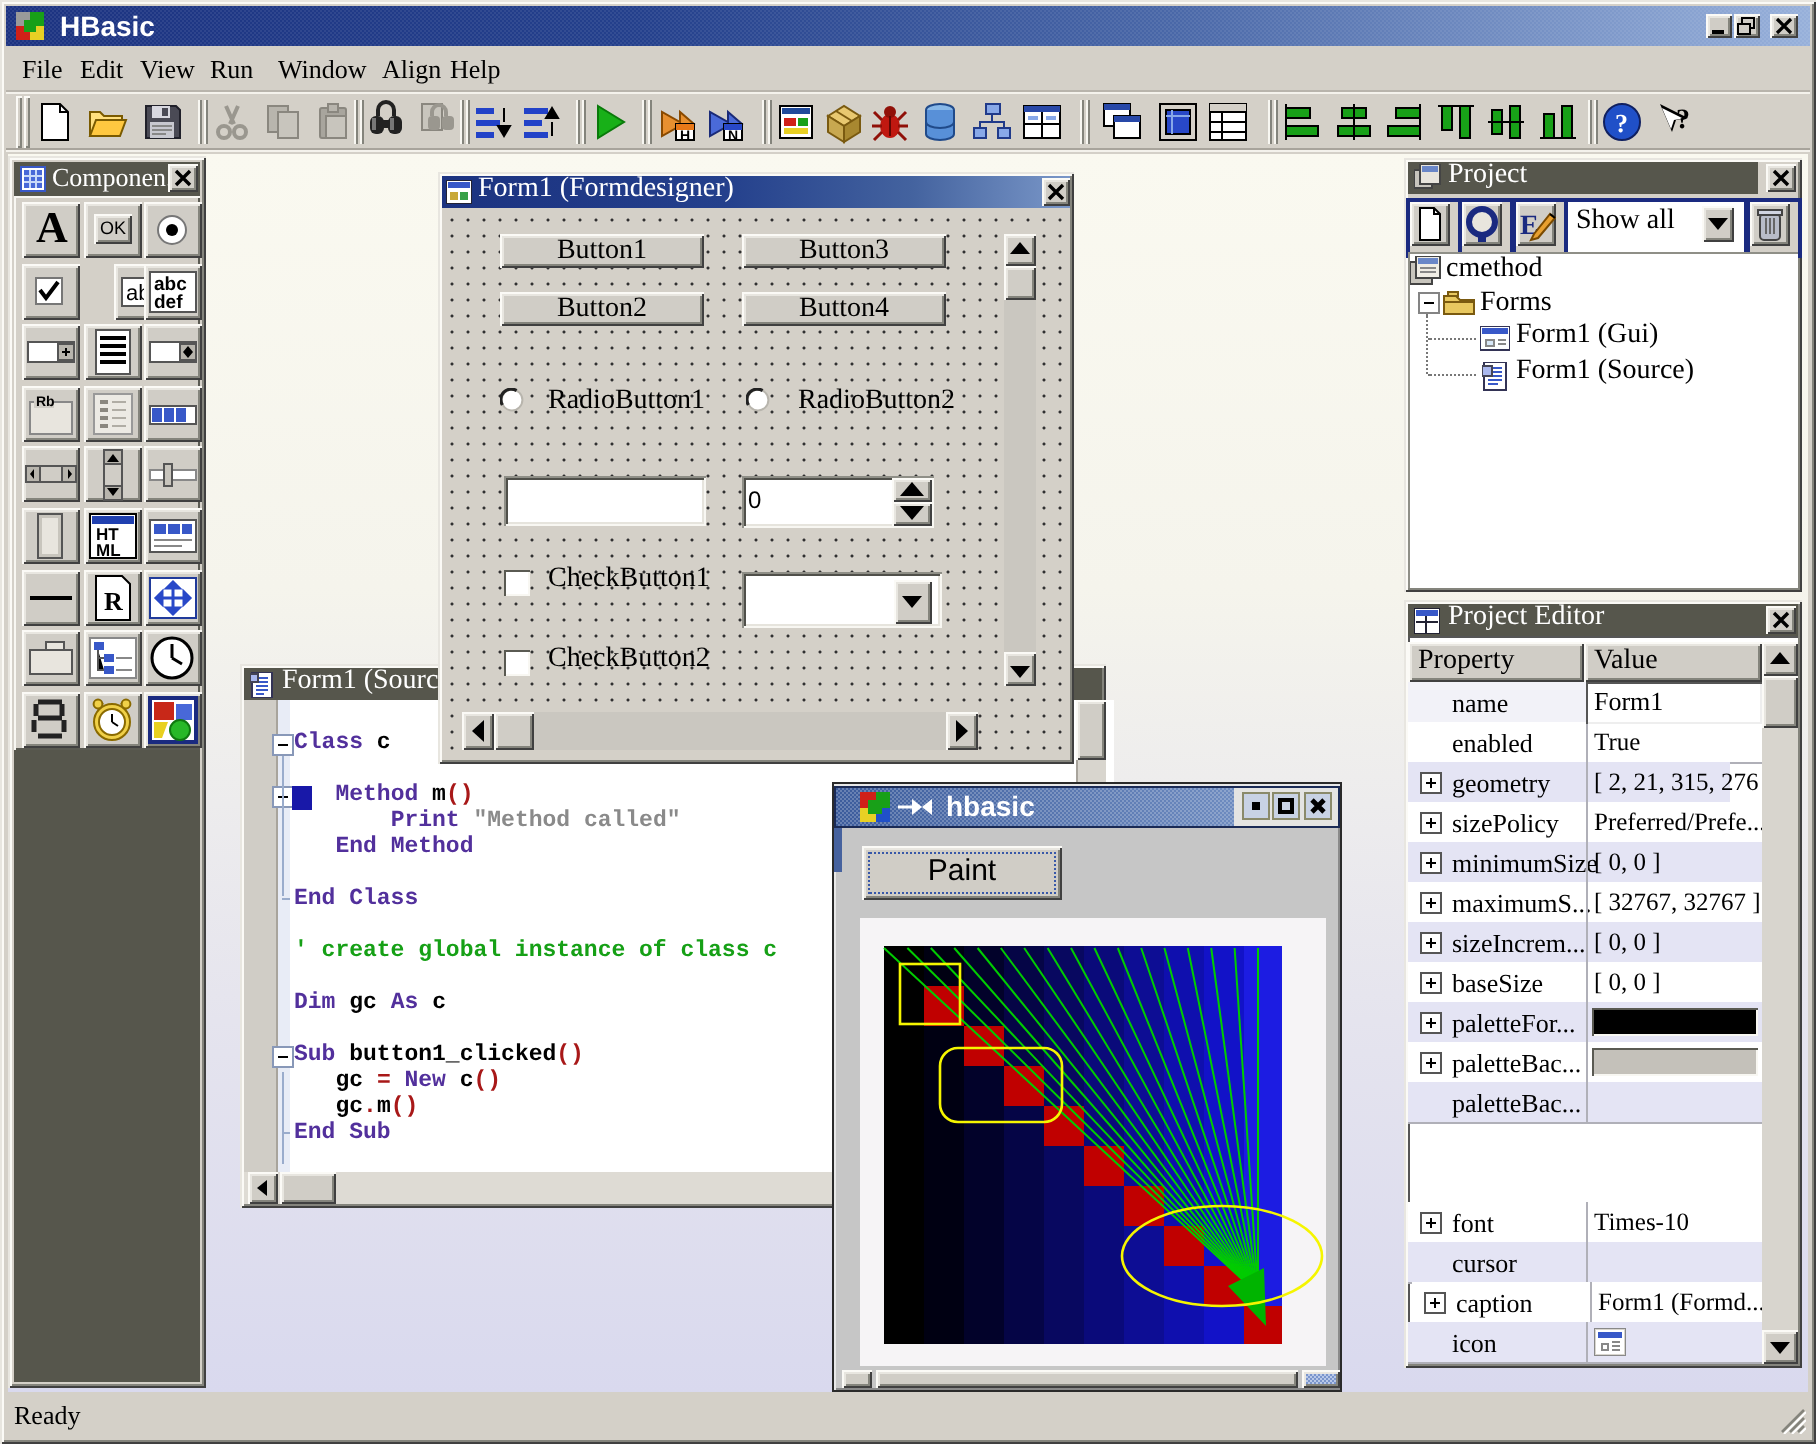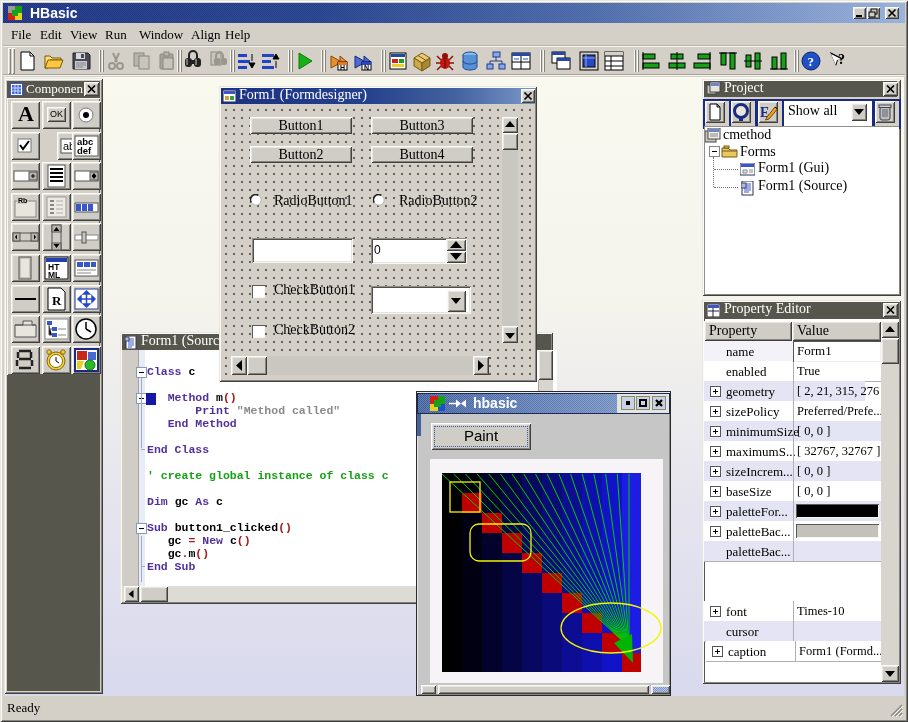--- a/index.html
+++ b/index.html
@@ -699,21 +699,21 @@
 <rect x="20" y="23" width="30" height="30" fill="none" stroke="#f5f500" stroke-width="1.3"></rect>
 <rect x="40" y="65" width="61" height="37" rx="9" fill="none" stroke="#f5f500" stroke-width="1.3"></rect>
 <ellipse cx="181" cy="169" rx="50" ry="25" fill="none" stroke="#f5f500" stroke-width="1.3"></ellipse>
 </svg>
 <div class="abs tbtn" style="left:4px;top:293px;width:15px;height:9px"></div>
 <div class="abs tbtn" style="left:21px;top:293px;width:211px;height:9px"></div>
 <div class="abs tbtn" style="left:234px;top:293px;width:19px;height:9px;background-image:repeating-conic-gradient(#b8c8e8 0% 25%, #7a95cc 0% 50%);background-size:2px 2px"></div>
 </div>
 
 <div class="abs win" style="left:702px;top:79px;width:199px;height:217px">
-<div class="abs olive serif" style="left:2px;top:2px;width:193px;height:16px;font-size:14px">
+<div class="abs olive serif" style="left:2px;top:2px;width:175px;height:16px;font-size:14px">
 <svg class="abs" style="left:3px;top:1px" width="14" height="14">
         <rect x="0" y="3" width="9" height="9" fill="#c8c5bd" stroke="#444"></rect>
         <rect x="3" y="0" width="10" height="10" fill="#e8e5dd" stroke="#444"></rect>
         <rect x="4" y="1" width="8" height="3" fill="#6a87c8"></rect>
       </svg>
 <span class="abs" style="left:20px;top:-1px">Project</span>
 <div class="abs tbtn" style="left:179px;top:1px;width:15px;height:14px">
         <svg width="15" height="14">
           <path d="M4 3.5l7 7M11 3.5l-7 7" stroke="#000" stroke-width="1.7"></path>
         </svg>
@@ -797,21 +797,21 @@
     </svg>
 <span class="abs serif" style="left:56px;top:99px;font-size:14px">Form1 (Source)</span>
 </div>
 <div class="abs win" style="left:702px;top:300px;width:199px;height:384px">
 <div class="abs olive serif" style="left:2px;top:2px;width:195px;height:16px;font-size:14px">
 <svg class="abs" style="left:3px;top:2px" width="13" height="13">
         <rect x="0" y="0" width="13" height="13" fill="#fff" stroke="#223"></rect>
         <rect x="1" y="1" width="11" height="3" fill="#3858c8"></rect>
         <path d="M1 7h11M6 4v9" stroke="#223"></path>
       </svg>
-<span class="abs" style="left:20px;top:-1px">Property Editor</span>
+<span class="abs" style="left:20px;top:-1px">Project Editor</span>
 <div class="abs tbtn" style="left:179px;top:1px;width:15px;height:14px">
         <svg width="15" height="14">
           <path d="M4 3.5l7 7M11 3.5l-7 7" stroke="#000" stroke-width="1.7"></path>
         </svg>
       </div>
 </div>
 <div class="abs" style="left:2px;top:18px;width:195px;height:364px;background:#fff;box-shadow:inset 1px 1px 0 #555"></div>
 <div class="abs tbtn serif" style="left:2px;top:21px;width:88px;height:20px;font-size:14px">
       <span class="abs" style="left:5px;top:2px">Property</span>
     </div>
@@ -927,20 +927,30 @@
     </div>
     <div class="abs" style="left:4px;top:341px;width:177px;height:20px;background:#ffffff;border-bottom:1px solid #b0b0b8">
       <div class="abs" style="left:6px;top:5px;width:9px;height:9px;background:#fff;border:1px solid #555">
         <svg width="9" height="9">
           <path d="M2 4.5h5M4.5 2v5" stroke="#000"></path>
         </svg>
       </div>
       <span class="abs serif" style="left:22px;top:3px;font-size:13px">caption</span>
       <div class="abs" style="left:89px;top:0;width:1px;height:20px;background:#b0b0b8"></div>
       <span class="abs serif" style="left:93px;top:3px;font-size:12.5px">Form1 (Formd...</span>
+    </div>
+    <div class="abs" style="left:2px;top:361px;width:177px;height:20px;background:#e4e4f4;border-bottom:1px solid #b0b0b8">
+      <span class="abs serif" style="left:22px;top:3px;font-size:13px">icon</span>
+      <div class="abs" style="left:89px;top:0;width:1px;height:20px;background:#b0b0b8"></div>
+      <svg class="abs" style="left:93px;top:3px" width="16" height="14">
+        <rect x="0" y="0" width="16" height="14" fill="#d8d5ce" stroke="#888"></rect>
+        <rect x="1" y="1" width="14" height="12" fill="#fff"></rect>
+        <rect x="2" y="2" width="12" height="3" fill="#3858c8"></rect>
+        <path d="M4 8h3v3H4zM9 7h4M9 9h4M9 11h4" stroke="#888" fill="none"></path>
+      </svg>
     </div>
 <div class="abs" style="left:91px;top:41px;width:88px;height:21px;background:#fff;box-shadow:inset 1px 1px 0 #555,inset -1px -1px 0 #eee">
       <span class="abs serif" style="left:4px;top:2px;font-size:13px">Form1</span>
     </div>
 <div class="abs" style="left:179px;top:21px;width:18px;height:361px;background:#d8d5ce"></div>
 <div class="abs tbtn" style="left:179px;top:21px;width:18px;height:17px">
       <svg width="18" height="17">
         <path d="M9 5l5 6H4z" fill="#000"></path>
       </svg>
     </div>

